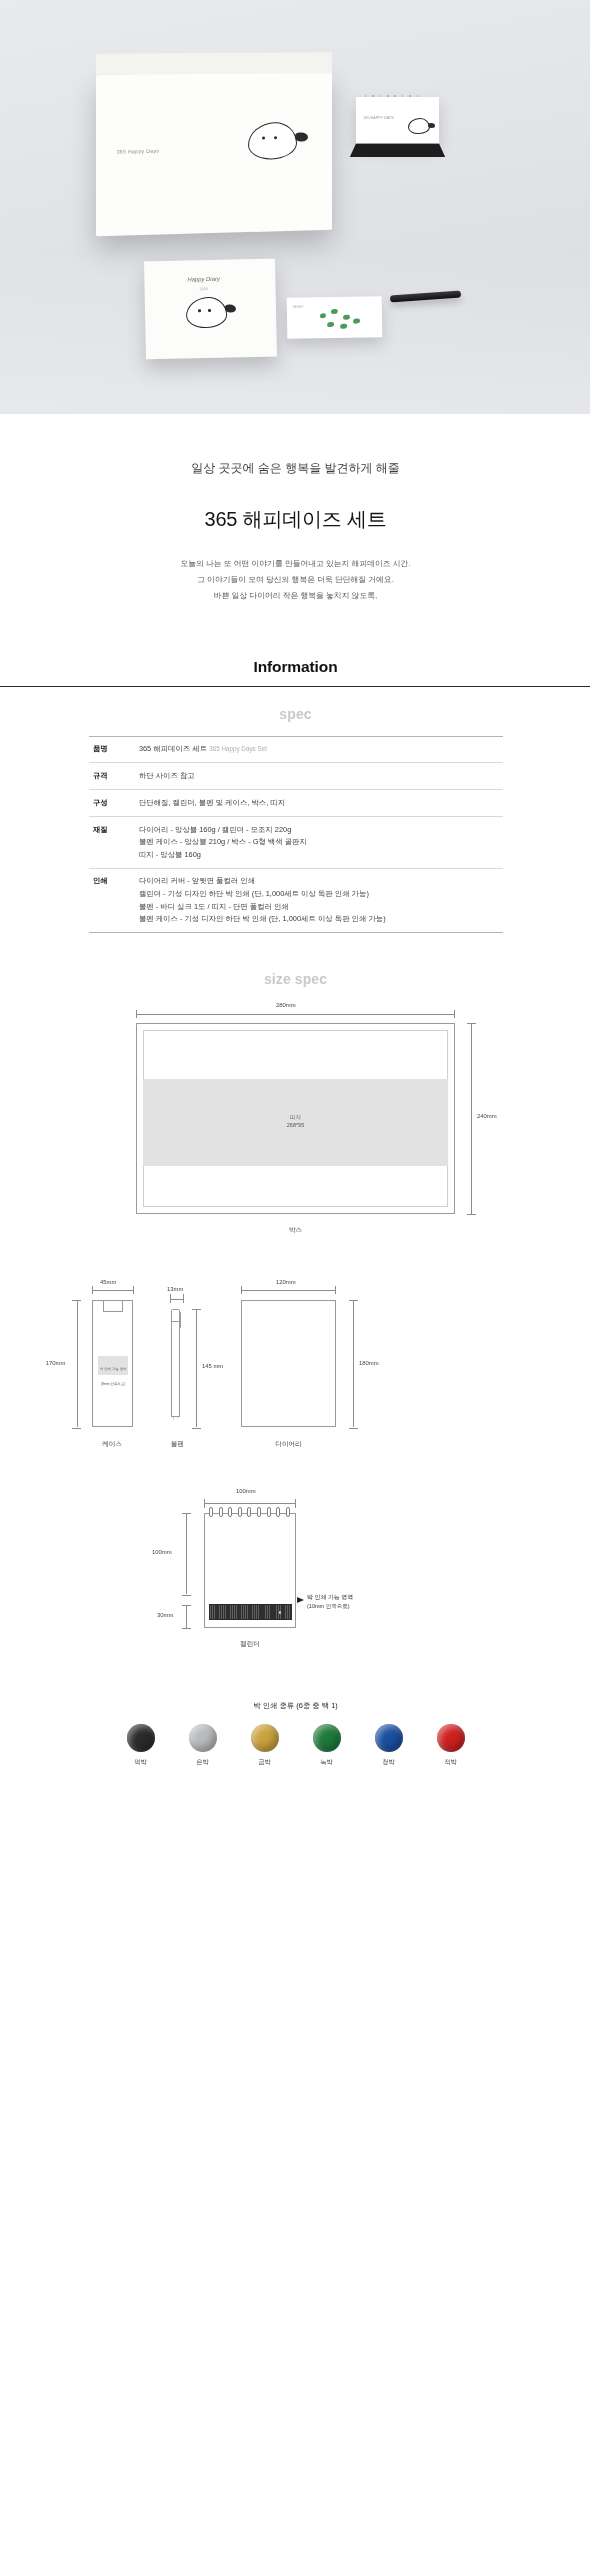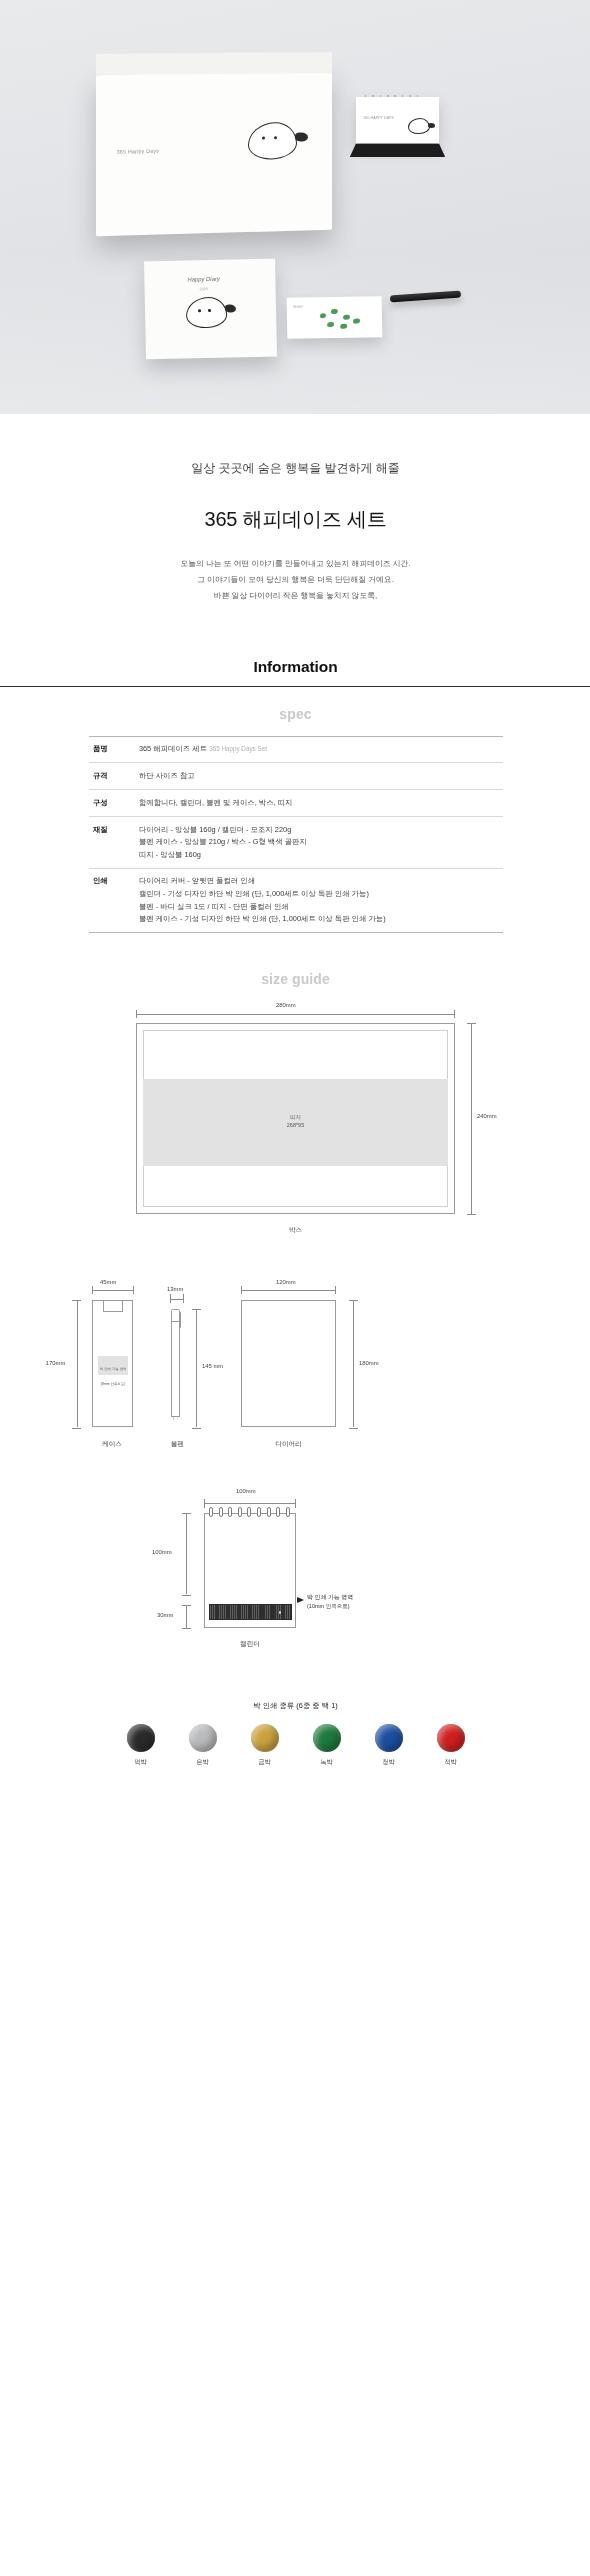--- a/index.html
+++ b/index.html
@@ -303,21 +303,21 @@
             <span>365 해피데이즈 세트</span>
             <span class="muted">365 Happy Days Set</span>
           </td>
         </tr>
         <tr>
           <td class="k">규격</td>
           <td>하단 사이즈 참고</td>
         </tr>
         <tr>
           <td class="k">구성</td>
-          <td>함께합니다, 캘린더, 볼펜 및 케이스, 박스, 띠지</td>
+          <td>단단해질, 캘린더, 볼펜 및 케이스, 박스, 띠지</td>
         </tr>
         <tr>
           <td class="k">재질</td>
           <td>
             <div>다이어리 - 앙상블 160g / 캘린더 - 모조지 220g</div>
             <div>볼펜 케이스 - 앙상블 210g / 박스 - G형 백색 골판지</div>
             <div>띠지 - 앙상블 160g</div>
           </td>
         </tr>
         <tr>
@@ -327,21 +327,21 @@
             <div>캘린더 - 기성 디자인 하단 박 인쇄 (단, 1,000세트 이상 독판 인쇄 가능)</div>
             <div>볼펜 - 바디 실크 1도 /  띠지 - 단면 풀컬러 인쇄</div>
             <div>볼펜 케이스 - 기성 디자인 하단 박 인쇄 (단, 1,000세트 이상 독판 인쇄 가능)</div>
           </td>
         </tr>
       </tbody>
         </table>
     </div>
   </div>
 
-  <div class="sub-title" style="margin-top:38px;">size guide</div>
+  <div class="sub-title" style="margin-top:38px;">size spec</div>
 
   <div class="sizeguide">
 
     <div style="position:relative; height:244px;">
 
       <div class="hline" style="left:77px; top:13.3px; width:319px;"></div>
       <div class="tick" style="left:77px; top:8.9px; width:0.7px; height:8.9px;"></div>
       <div class="tick" style="left:395px; top:8.9px; width:0.7px; height:8.9px;"></div>
       <div class="dimline" style="left:217px; top:1.5px;">280mm</div>
 

